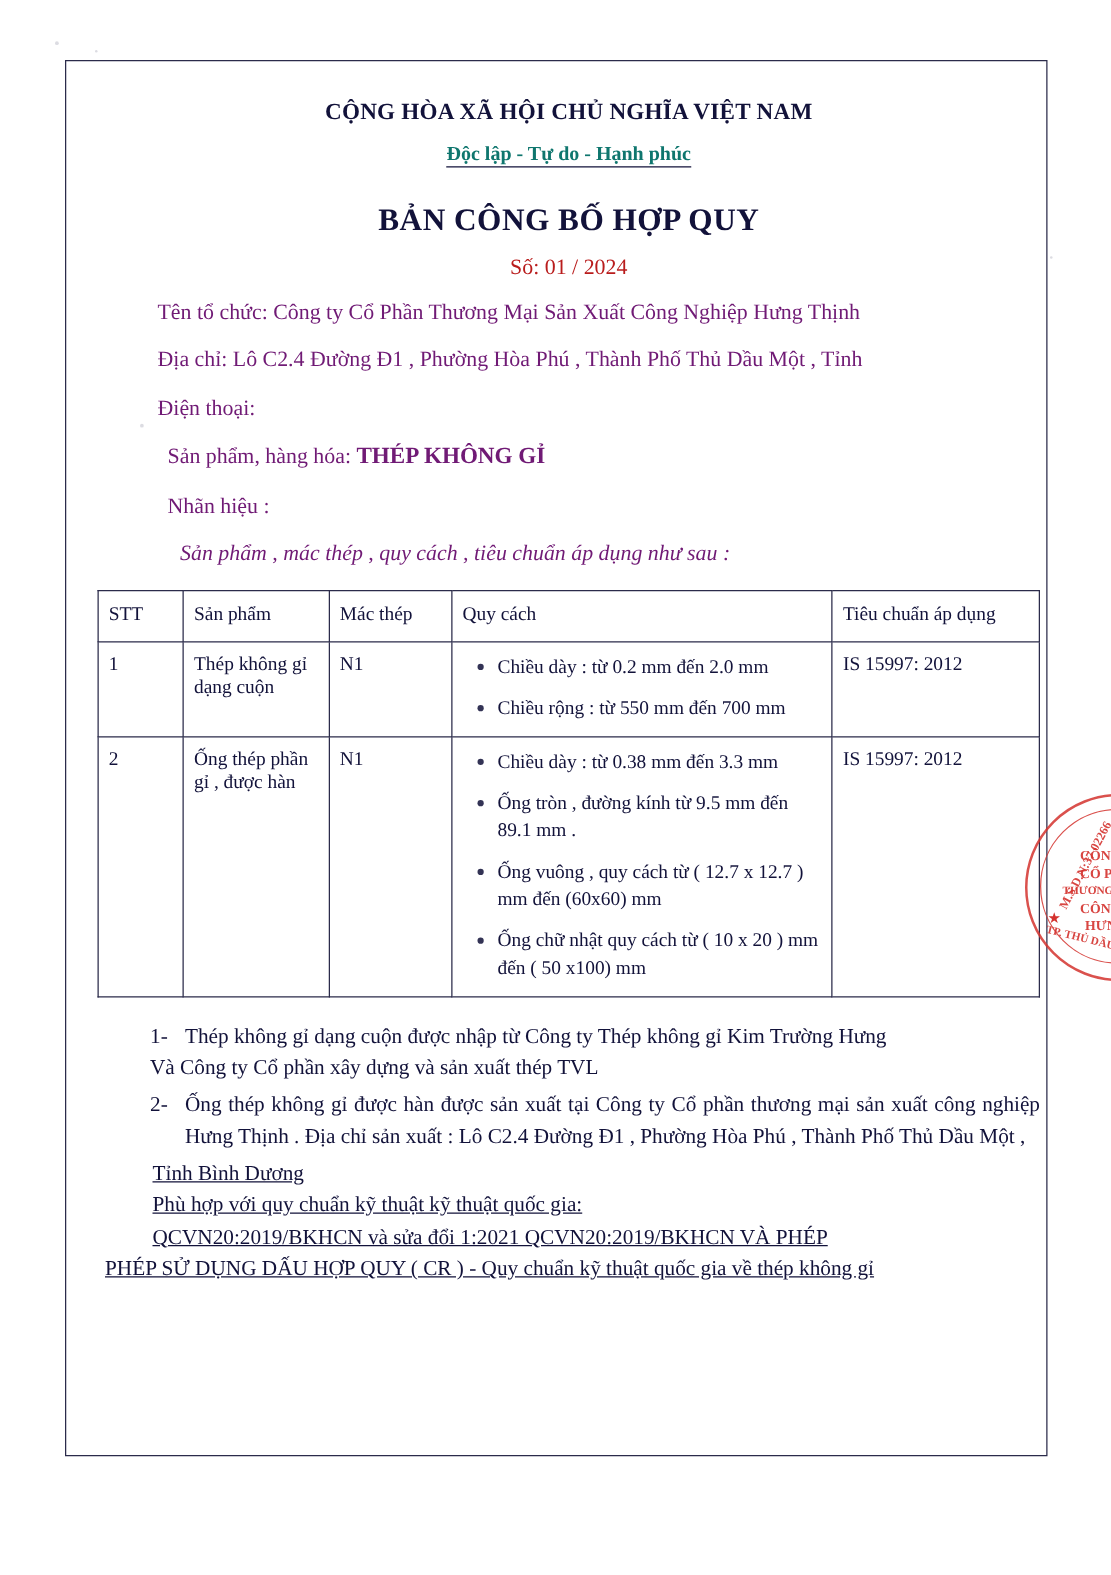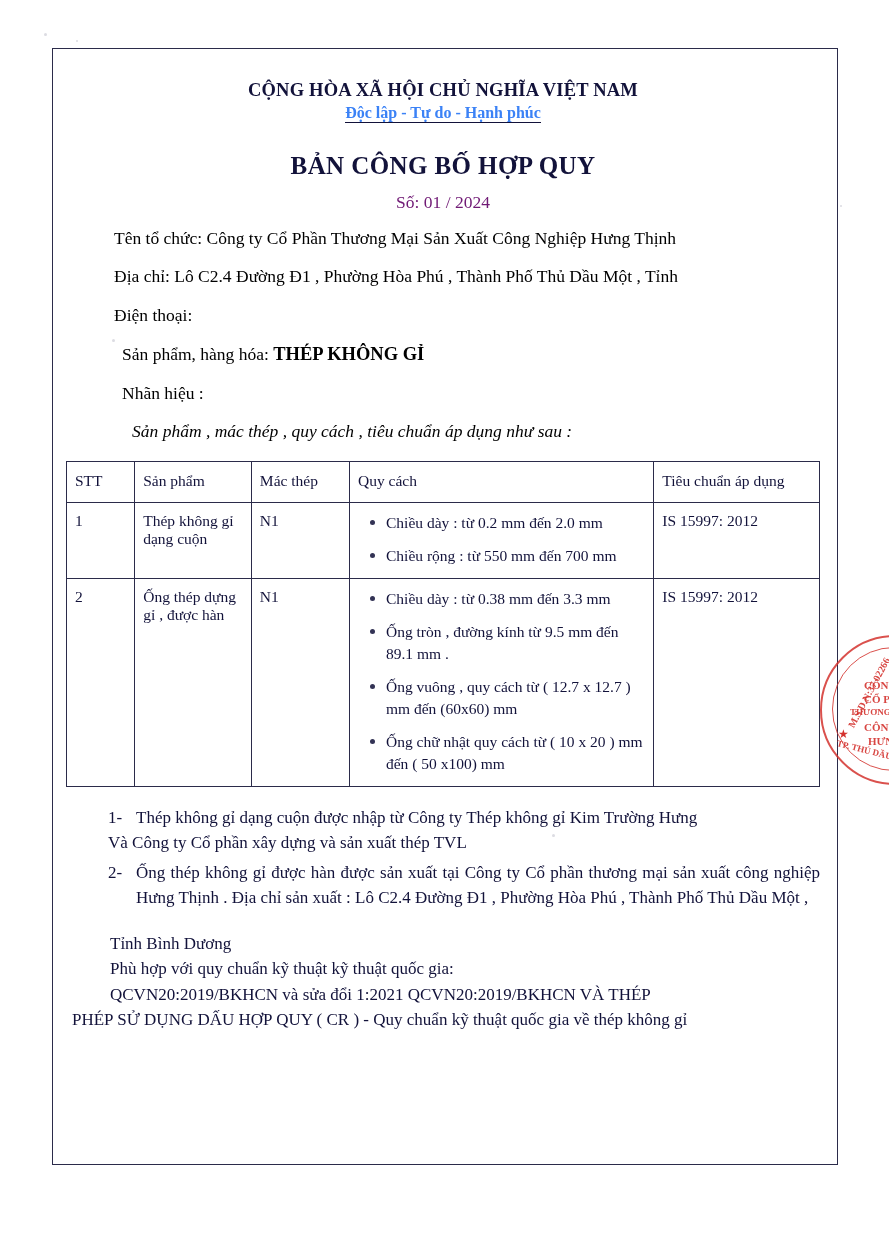--- a/index.html
+++ b/index.html
@@ -25,64 +25,64 @@
     position: absolute;
     left: 52px;
     top: 48px;
     width: 786px;
     height: 1117px;
     border: 1.5px solid #2b2b4a;
     box-sizing: border-box;
   }
   .content {
     position: absolute;
-    left: 40px;
+    left: 52px;
     top: 48px;
     width: 806px;
     box-sizing: border-box;
     padding: 20px 26px 0 26px;
   }
   .natl-title {
     text-align: center;
     font-weight: bold;
     font-size: 18.5px;
     letter-spacing: 0.2px;
     color: #12123a;
     margin-top: 12px;
   }
   .natl-sub {
     text-align: center;
     font-weight: bold;
     font-size: 16px;
-    margin-top: 3px;
-    color: #3b82f6;
+    margin-top: 14px;
+    color: #0f766e;
   }
   .natl-sub span {
     border-bottom: 1.3px solid #12123a;
     padding-bottom: 1px;
   }
   .main-title {
     text-align: center;
     font-weight: bold;
     font-size: 25px;
     margin-top: 30px;
     letter-spacing: 0.4px;
     color: #12123a;
   }
   .doc-number {
     text-align: center;
     font-size: 17.5px;
     margin-top: 12px;
-    color: #701a75;
+    color: #b91c1c;
   }
   .field-line {
     font-size: 17.5px;
     margin-top: 13px;
     line-height: 1.45;
-    color: #000000;
+    color: #701a75;
   }
   .indent-1 { padding-left: 48px; }
   .indent-2 { padding-left: 56px; }
   .indent-3 { padding-left: 66px; font-style: italic; }
   .product-name {
     font-weight: bold;
     font-size: 18.5px;
   }
 
   table.spec {
@@ -145,24 +145,25 @@
     display: flex;
     margin-top: 4px;
   }
   .note-num {
     width: 28px;
     flex: 0 0 28px;
     padding-left: 42px;
   }
   .note-body { flex: 1; }
   .footer-block {
-    margin-top: 20px;
+    margin-top: 4px;
     font-size: 17px;
     line-height: 1.5;
     color: #12123a;
+    text-decoration: underline;
   }
   .footer-justify {
     text-align: justify;
     padding-left: 44px;
   }
   .footer-wide {
     text-align: justify;
     padding-left: 6px;
   }
 
@@ -264,21 +265,21 @@
           <td>
             <ul class="bullets">
               <li>Chiều dày : từ 0.2 mm đến 2.0 mm</li>
               <li>Chiều rộng : từ 550 mm đến 700 mm</li>
             </ul>
           </td>
           <td>IS 15997: 2012</td>
         </tr>
         <tr>
           <td class="c-stt">2</td>
-          <td class="justify-cell">Ống thép dựng gỉ , được hàn</td>
+          <td class="justify-cell">Ống thép phần gỉ , được hàn</td>
           <td class="c-mac">N1</td>
           <td>
             <ul class="bullets">
               <li>Chiều dày : từ 0.38 mm đến 3.3 mm</li>
               <li>Ống tròn , đường kính từ 9.5 mm đến 89.1 mm .</li>
               <li>Ống vuông , quy cách từ ( 12.7 x 12.7 ) mm đến (60x60) mm</li>
               <li>Ống chữ nhật quy cách từ ( 10 x 20 ) mm đến ( 50 x100) mm</li>
             </ul>
           </td>
           <td>IS 15997: 2012</td>
@@ -295,21 +296,21 @@
 
       <div class="note-item">
         <div class="note-num">2-</div>
         <div class="note-body" style="text-align:justify">Ống thép không gỉ được hàn được sản xuất tại Công ty Cổ phần thương mại sản xuất công nghiệp Hưng Thịnh . Địa chỉ sản xuất : Lô C2.4 Đường Đ1 , Phường Hòa Phú , Thành Phố Thủ Dầu Một ,</div>
       </div>
     </div>
 
     <div class="footer-block">
       <div style="padding-left:44px">Tỉnh Bình Dương</div>
       <div style="padding-left:44px">Phù hợp với quy chuẩn kỹ thuật kỹ thuật quốc gia:</div>
-      <div class="footer-justify">QCVN20:2019/BKHCN và sửa đổi 1:2021  QCVN20:2019/BKHCN VÀ THÉP</div>
+      <div class="footer-justify">QCVN20:2019/BKHCN và sửa đổi 1:2021  QCVN20:2019/BKHCN VÀ PHÉP</div>
       <div class="footer-wide">PHÉP SỬ DỤNG DẤU HỢP QUY ( CR ) -  Quy chuẩn kỹ thuật quốc gia về thép không gỉ</div>
     </div>
 
   </div>
 
   <div class="stamp">
     <div class="stamp-circle"></div>
     <div class="stamp-circle inner"></div>
     <div class="stamp-text st-ms">M.S.D.N:37 02266</div>
     <div class="stamp-text st-c1">CÔNG T</div>

